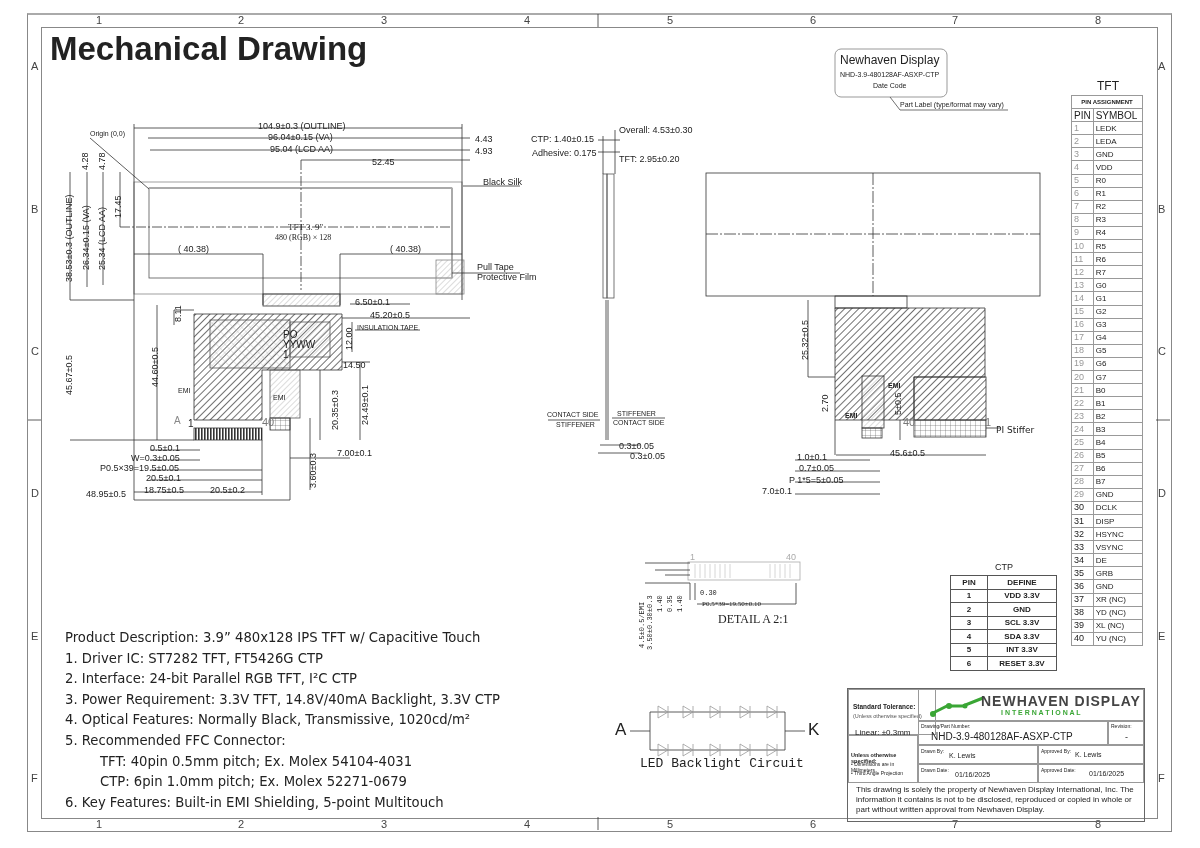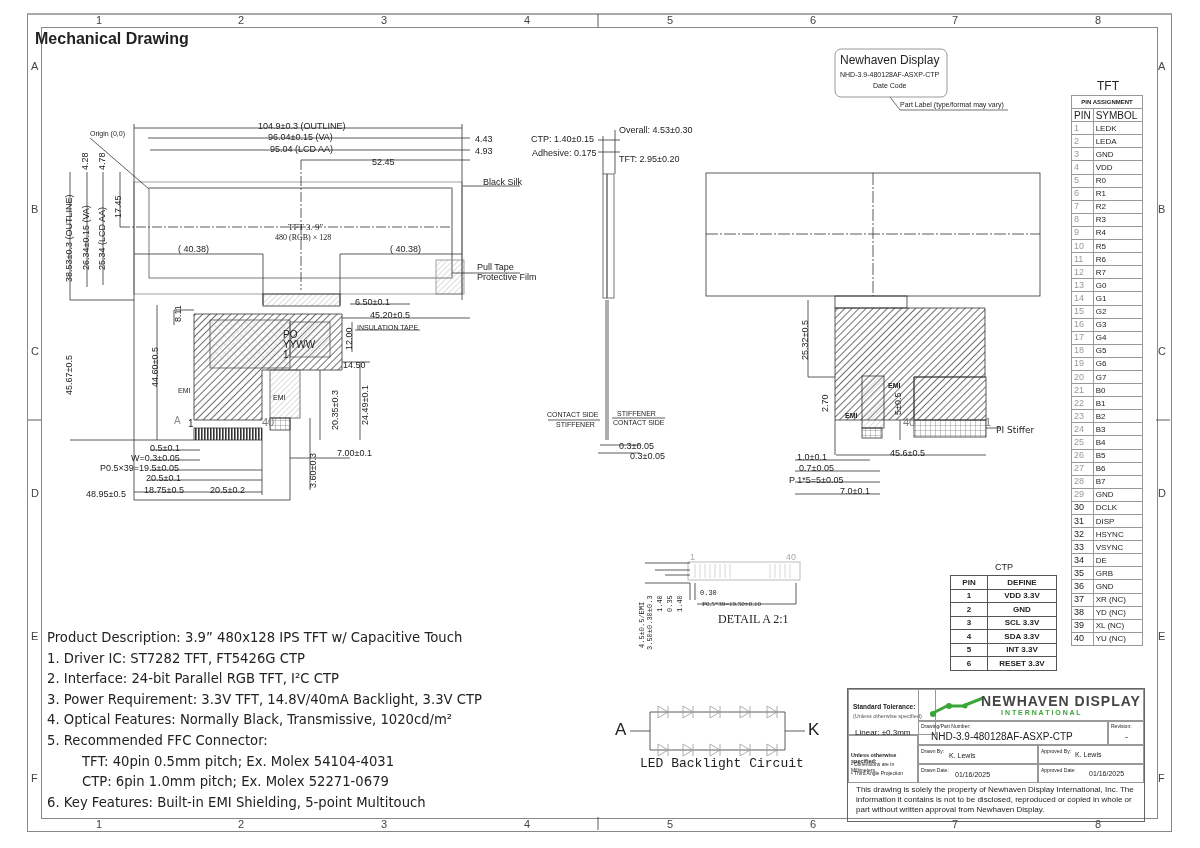--- a/index.html
+++ b/index.html
@@ -1,24 +1,24 @@
 <!DOCTYPE html>
 <html><head>
 <meta charset="utf-8">
 <style>
   html,body{margin:0;padding:0;background:#fff;}
   body{width:1200px;height:848px;position:relative;overflow:hidden;font-family:"Liberation Sans",sans-serif;color:#222;}
   .frame-outer{position:absolute;left:27px;top:13px;width:1143px;height:816px;border:1px solid #888;border-top:2px solid #aaa;}
   .frame-inner{position:absolute;left:41px;top:27px;width:1115px;height:790px;border:1px solid #888;}
   .zone-lbl{position:absolute;font-size:11px;color:#444;}
-  .title{position:absolute;left:35px;top:30px;font-size:16px;font-weight:bold;color:#222;}
+  .title{position:absolute;left:50px;top:30px;font-size:33px;font-weight:bold;color:#222;}
   .dim{position:absolute;font-size:9px;color:#222;white-space:nowrap;}
   .small{font-size:7px;}
   .desc{position:absolute;left:47px;top:628px;font-family:"DejaVu Sans",sans-serif;font-size:13.2px;line-height:20.6px;color:#222;}
-  .desc div{white-space:nowrap;}
+  .desc div{white-space:nowrap;margin-left:18px;}
   .indent{padding-left:35px;}
   table{border-collapse:collapse;}
   .tft-table{position:absolute;left:1071px;top:95px;width:72px;font-size:8px;}
   .tft-table td,.tft-table th{border:1px solid #999;height:12.1px;padding:0 2px;line-height:11px;}
   .tft-table td.pin{color:#999;width:16px;font-size:9px;}
   .tft-table td.pin.dark{color:#222;}
   .tft-table .hdr1{font-size:6px;font-weight:bold;text-align:center;}
   .tft-table .hdr2{font-size:10px;font-weight:normal;}
   .ctp-table{position:absolute;left:950px;top:575px;font-size:8px;}
   .ctp-table td{border:1px solid #555;height:12.5px;padding:0 3px;text-align:center;font-weight:bold;}
@@ -300,21 +300,21 @@
 <div class="dim small" style="left:873px;top:82px">Date Code</div>
 <div class="dim small" style="left:900px;top:101px">Part Label (type/format may vary)</div>
 
 <div class="dim" style="left:800px;top:360px;transform:rotate(-90deg);transform-origin:left top">25.32±0.5</div>
 <div class="dim" style="left:820px;top:412px;transform:rotate(-90deg);transform-origin:left top">2.70</div>
 <div class="dim" style="left:893px;top:415px;transform:rotate(-90deg);transform-origin:left top">5±0.5</div>
 <div class="dim" style="left:890px;top:448px">45.6±0.5</div>
 <div class="dim" style="left:797px;top:452px">1.0±0.1</div>
 <div class="dim" style="left:799px;top:463px">0.7±0.05</div>
 <div class="dim" style="left:789px;top:475px">P 1*5=5±0.05</div>
-<div class="dim" style="left:840px;top:486px">7.0±0.1</div>
+<div class="dim" style="left:762px;top:486px">7.0±0.1</div>
 <div class="dim small" style="left:888px;top:382px;font-weight:bold">EMI</div>
 <div class="dim small" style="left:845px;top:412px;font-weight:bold">EMI</div>
 <div class="dim" style="left:903px;top:416px;color:#777;font-size:11px">40</div>
 <div class="dim" style="left:985px;top:416px;color:#777;font-size:11px">1</div>
 <div class="dim" style="left:996px;top:425px;font-family:'DejaVu Sans',sans-serif">PI Stiffer</div>
 
 <div class="dim" style="left:690px;top:552px;color:#aaa">1</div>
 <div class="dim" style="left:786px;top:552px;color:#aaa">40</div>
 <div class="dim small" style="left:700px;top:589px;font-family:'Liberation Mono',monospace">0.30</div>
 <div class="dim small" style="left:702px;top:600px;font-family:Liberation Serif, serif">P0.5*39=19.50±0.10</div>

